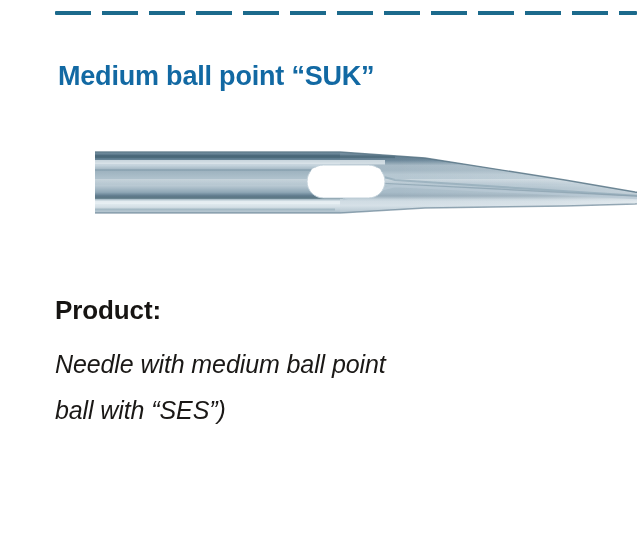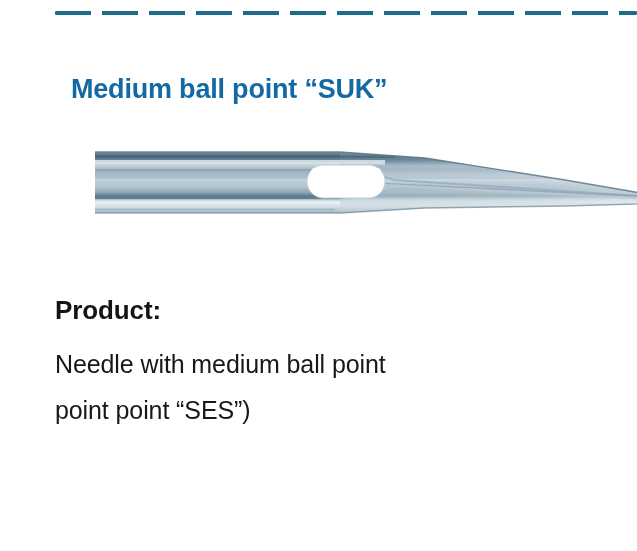--- a/index.html
+++ b/index.html
@@ -34,21 +34,21 @@
         #1c6a8c 0px, #1c6a8c 36px,
         rgba(255,255,255,0) 36px, rgba(255,255,255,0) 47px);
     border-radius: 1px;
   }
 
   
   .title {
     position: absolute;
     left: 55px;
     top: 57px;
-    margin: 16px;
+    margin: 3px;
     font-size: 27px;
     line-height: 32px;
     font-weight: 700;
     letter-spacing: -0.2px;
     color: #1269a3;
     white-space: nowrap;
   }
 
   
   .needle-figure {
@@ -80,20 +80,21 @@
     position: absolute;
     left: 55px;
     top: 341px;
     margin: 0;
     width: 540px;
     font-size: 25px;
     line-height: 46px;
     font-weight: 400;
     color: #1a1816;
     letter-spacing: -0.1px;
+    font-style: italic;
   }
   .product-desc .line { display: block; white-space: nowrap; }
 </style>
 </head>
 <body>
 
 <div class="rule-wrap">
   <div class="rule-line"></div>
 </div>
 
@@ -187,14 +188,14 @@
       <ellipse cx="552" cy="62" rx="9" ry="6" fill="#7e98a8" opacity="0.55"></ellipse>
       <ellipse cx="549" cy="60" rx="5" ry="3" fill="#e7eff4" opacity="0.8"></ellipse>
     </g>
   </svg>
 </figure>
 
 <h2 class="product-heading">Product:</h2>
 
 <p class="product-desc">
   <span class="line">Needle with medium ball point</span>
-  <span class="line">point point “SES”)</span>
+  <span class="line">ball with “SES”)</span>
 </p>
 
 </body></html>

